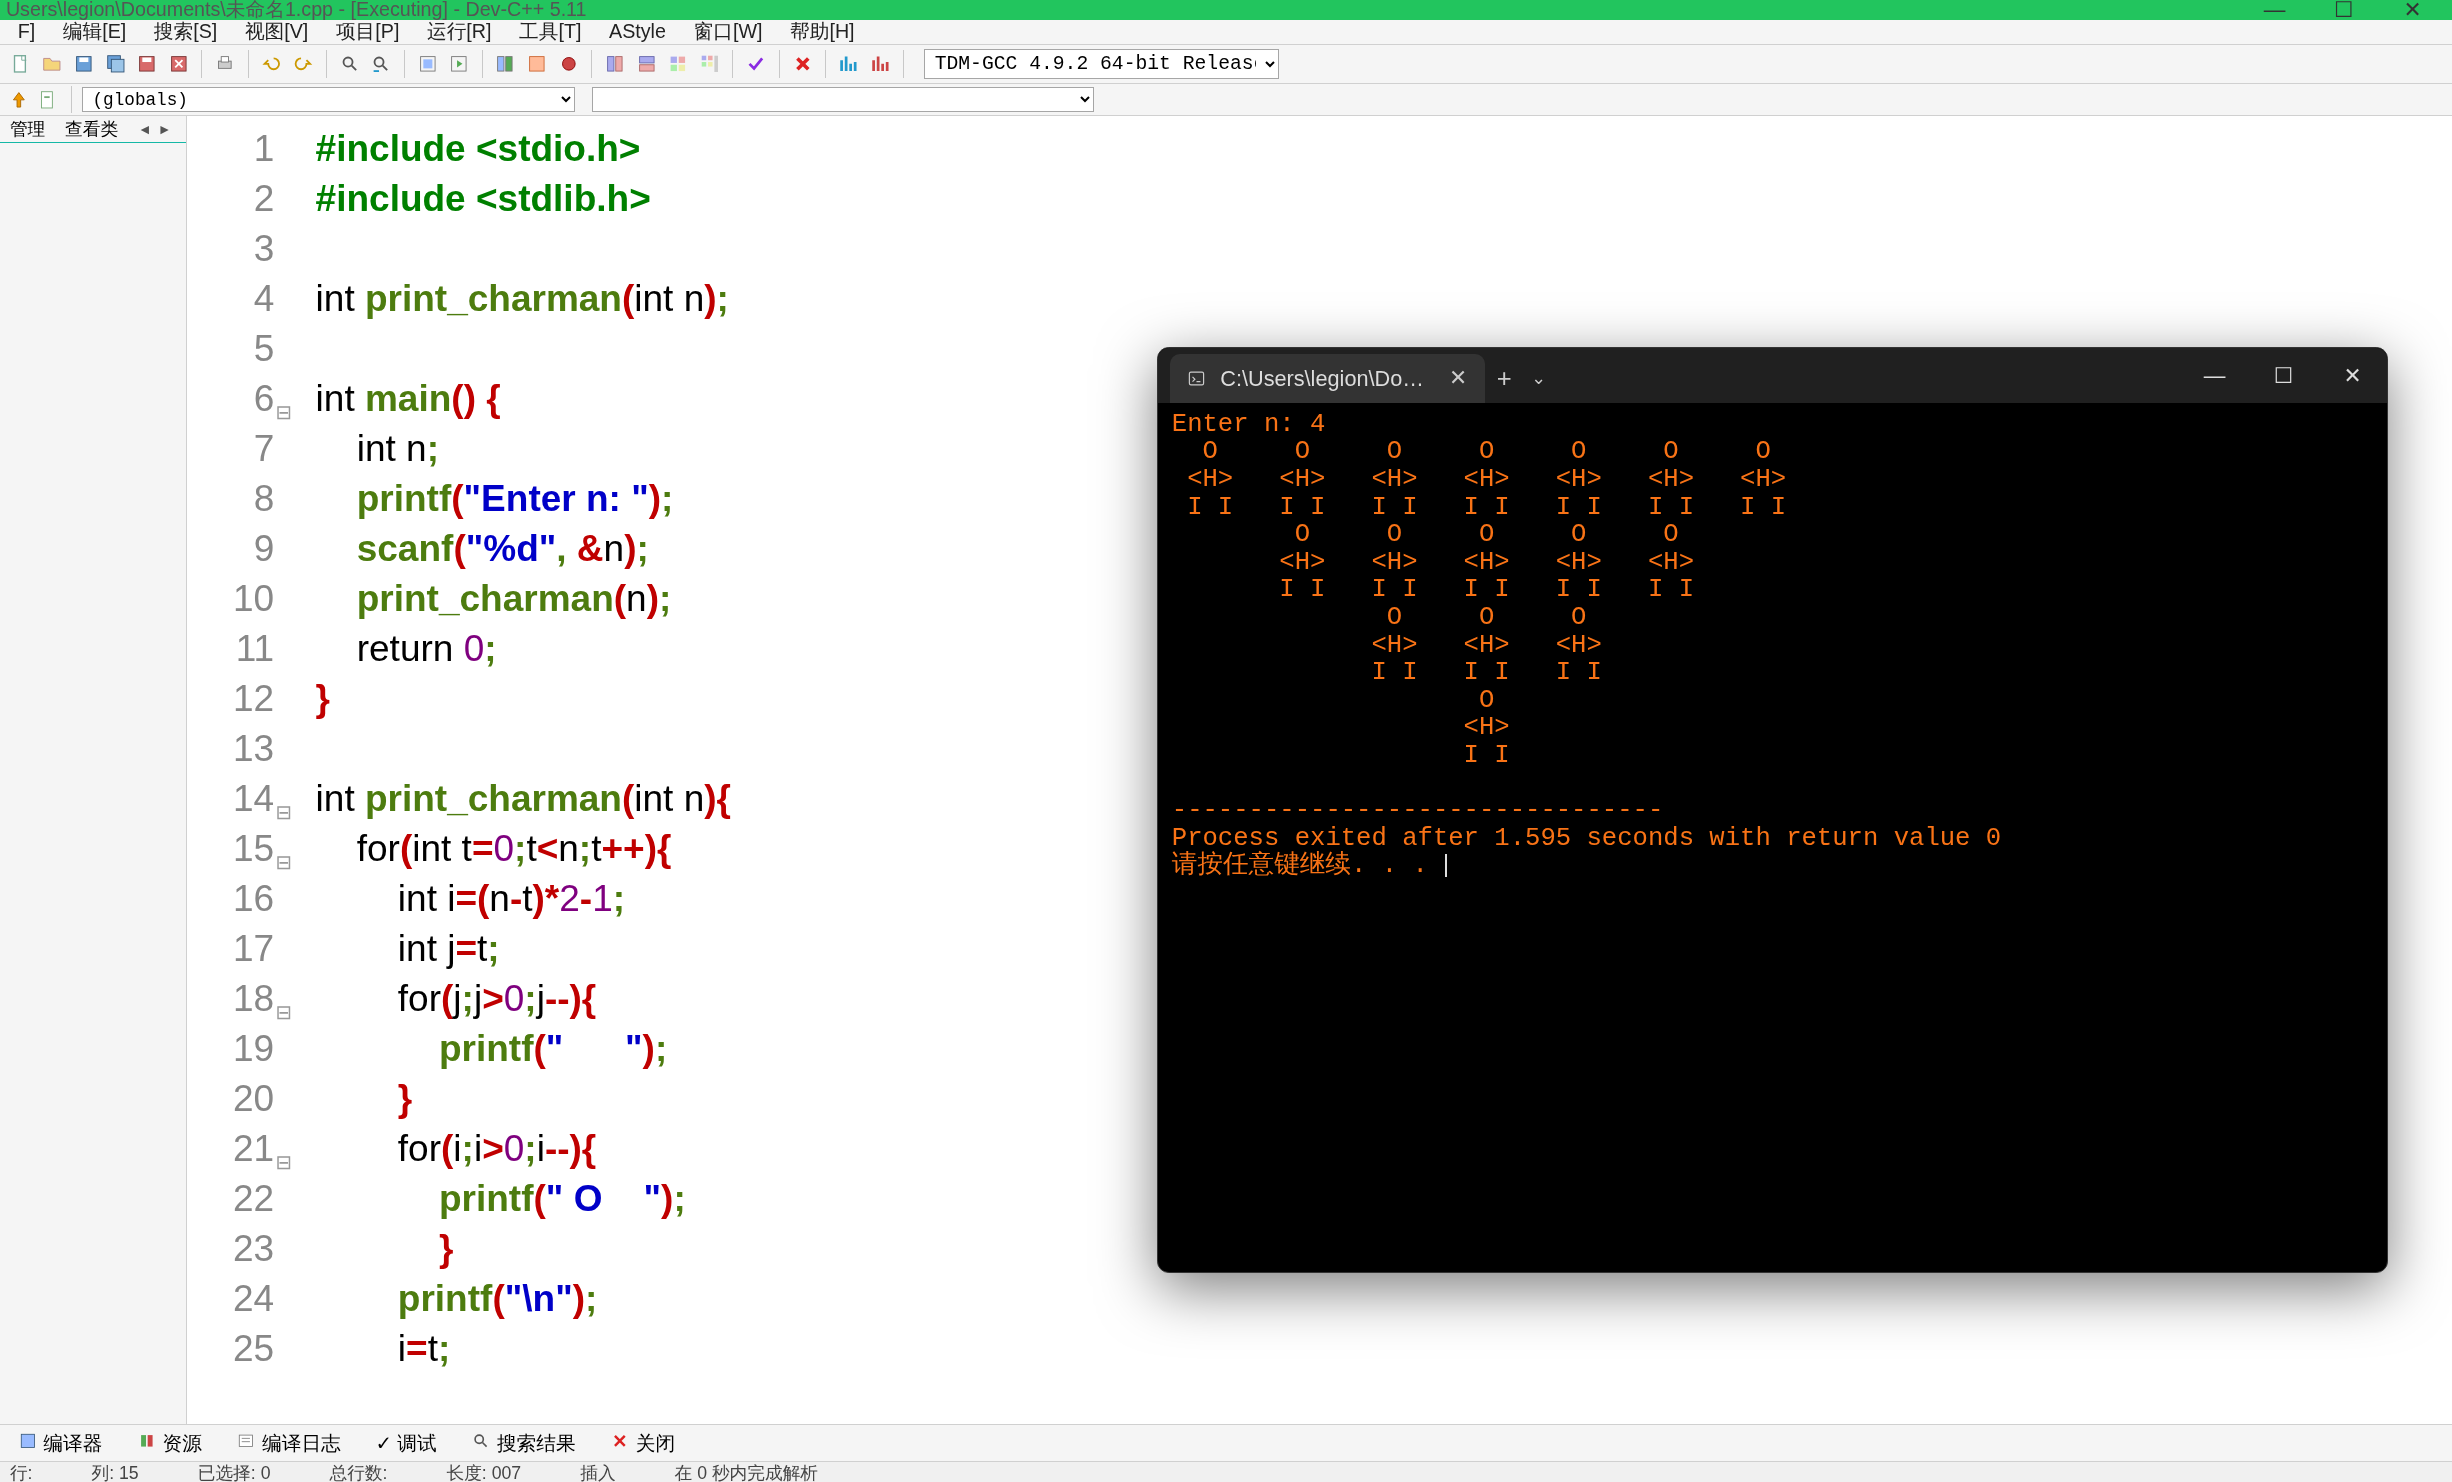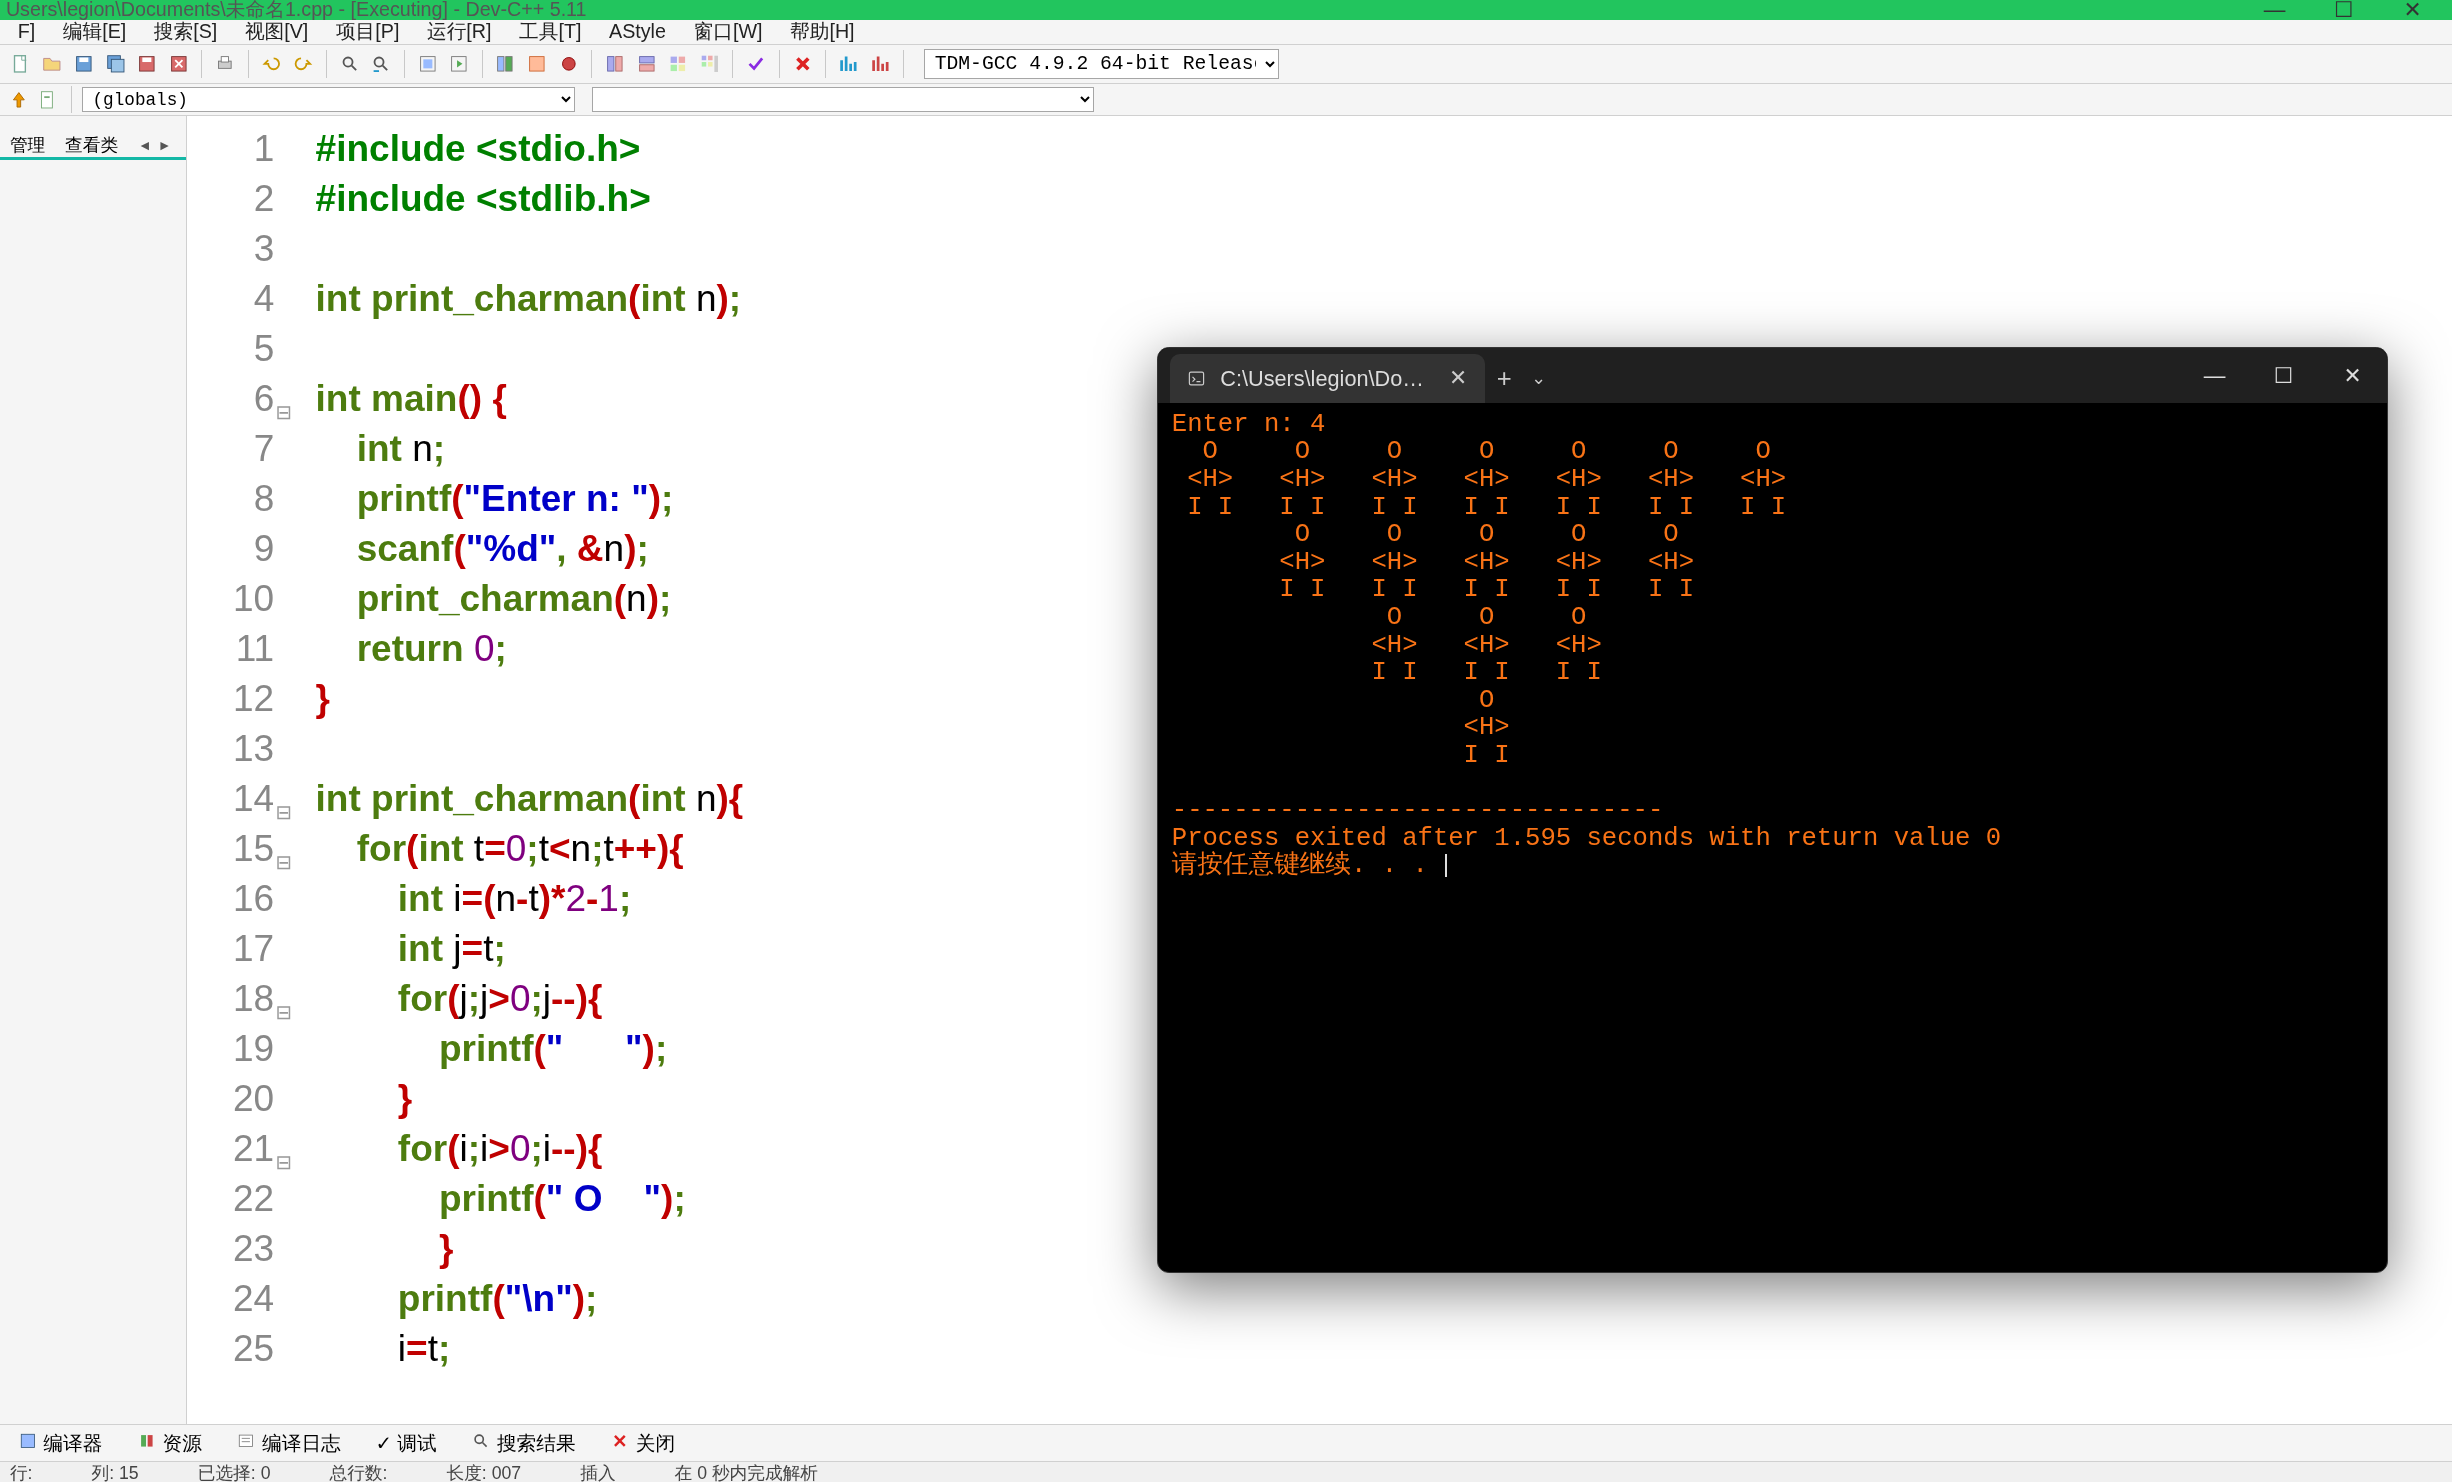--- a/index.html
+++ b/index.html
@@ -22,36 +22,36 @@
 .compiler-sel { margin-left:11.8px; width:355px; height:29.6px; border:1px solid #a6a6a6; background:#fff; font-size:19.7px; padding:2px 5.9px; font-family:"Courier New",monospace; }
 
 
 .toolbar2 { height:31.5px; background:#f5f5f5; border-bottom:1px solid #d0d0d0; display:flex; align-items:center; padding:0 5.9px; gap:3.9px; }
 .globals-sel { width:493px; height:25.6px; border:1px solid #a6a6a6; background:#fff; font-size:17.7px; padding:1px 5.9px; font-family:"Courier New",monospace; margin-left:0; }
 .sel2 { width:502px; height:25.6px; border:1px solid #a6a6a6; background:#fff; margin-left:13.8px; }
 
 
 .workarea { display:flex; height:calc(100% - 19.7px - 25.6px - 39px - 31.5px - 37px - 21.7px); background:#fff; }
 .side { width:187px; background:#f5f5f5; border-right:1px solid #d0d0d0; display:flex; flex-direction:column; }
-.side-tabs { display:flex; height:27.6px; font-size:17.7px; border-bottom:3px solid #14b8a6; align-items:center;margin-top:17px; }
+.side-tabs { display:flex; height:27.6px; font-size:17.7px; border-bottom:1px solid #14b8a6; align-items:center; }
 .side-tabs span { padding:2px 9.9px; cursor:pointer; }
 .side-tabs .nav { width:19.7px; text-align:center; font-size:13.8px; color:#555; }
 
 .editor-col { flex:1; display:flex; flex-direction:column; min-width:0; }
 .file-tabs { height:29.6px; background:#f5f5f5; border-bottom:1px solid #d0d0d0; display:flex; align-items:flex-end; padding-left:3.9px; font-size:18.7px; }
 .file-tab { padding:3px 13.8px; border:1px solid #bfbfbf; border-bottom:none; background:#ececec; margin-right:2px; cursor:pointer; border-top-left-radius:3px; border-top-right-radius:3px; }
 .file-tab.active { background:#fff; border-bottom:1px solid #fff; position:relative; top:1px; }
 
 .code-area { flex:1; display:flex; background:#fff; overflow:hidden; }
 .gutter { width:99px; background:#fff; border-right:0; color:#888; font-family:Consolas,"Courier New",monospace; font-size:37px; text-align:right; padding-right:11.8px; padding-top:7.9px; line-height:50px; }
 .gutter .ln { position:relative; }
 .foldmark { font-size:19.7px; position:absolute; right:-17.7px; top:13.8px; color:#999; }
 .code { flex:1; font-family:Consolas,"Courier New",monospace; font-size:37px; line-height:50px; padding:7.9px 0 0 29.6px; white-space:pre; overflow:hidden; }
 .k-green { color:#008000; font-weight:bold; }
-.k-blue { color:#4d7c0f; font-weight:bold; }
+.k-blue { color:#000000; font-weight:normal; }
 .k-black { color:#4d7c0f; font-weight:bold; }
 .k-red { color:#c00000; font-weight:bold; }
 .k-str { color:#0000c8; font-weight:bold; }
 .k-num { color:#7f007f; }
 
 
 .bottom-tabs { height:37px; background:#f5f5f5; border-top:1px solid #d0d0d0; display:flex; align-items:center; font-size:19.7px; padding-left:5.9px; gap:11px; }
 .bottom-tabs .btab { display:flex; align-items:center; gap:5.9px; padding:3.9px 11.8px; cursor:pointer; }
 .btab svg { width:19.7px; height:19.7px; }
 

